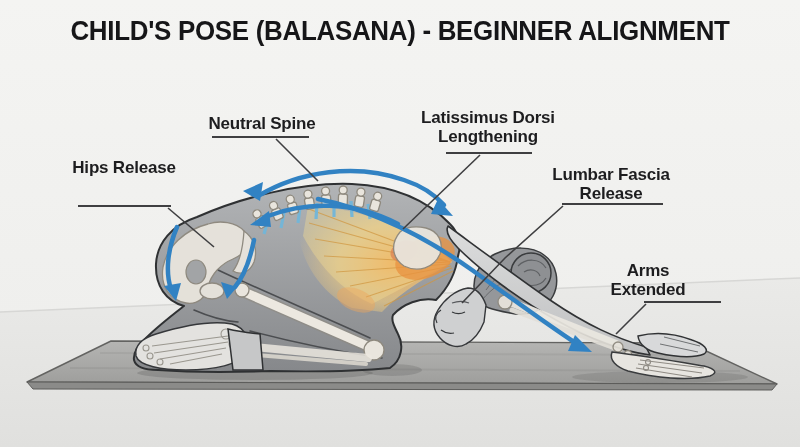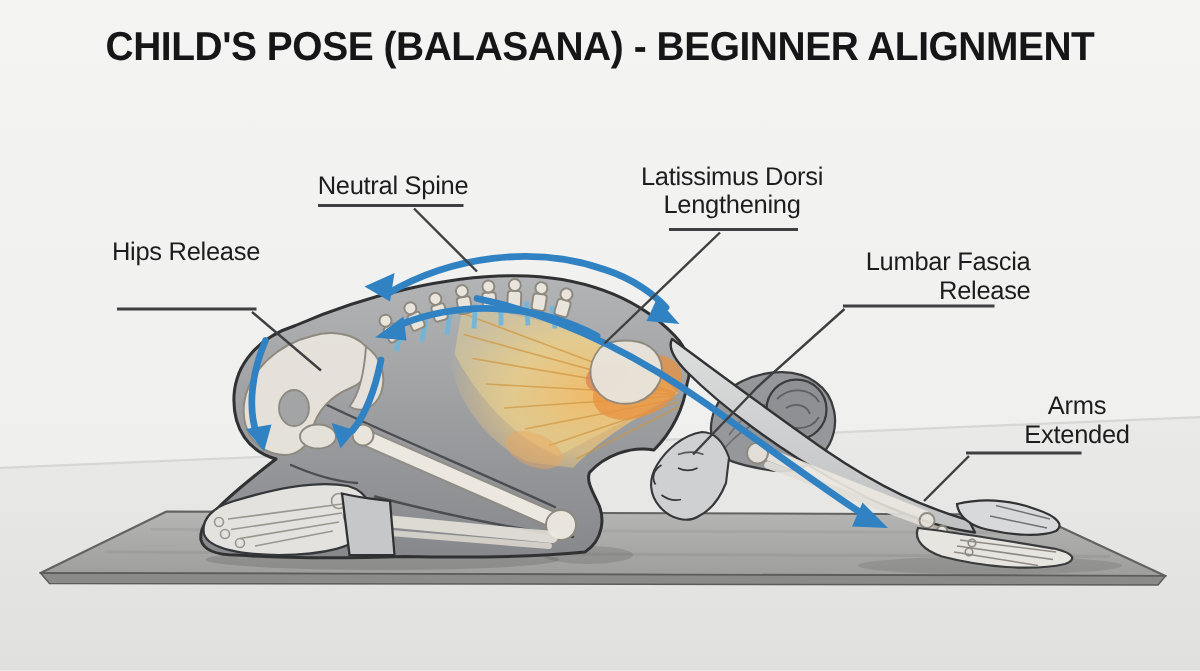--- a/index.html
+++ b/index.html
@@ -10,21 +10,21 @@
   }
   #stage{position:absolute;inset:0;width:800px;height:345px;}
   svg{position:absolute;left:0;top:0;}
   .title{
     position:absolute;left:0;top:16px;width:800px;text-align:center;
     font-size:27px;font-weight:bold;color:#161618;letter-spacing:-.3px;
     transform:scaleX(.96);transform-origin:center;white-space:nowrap;
   }
   .label{
     position:absolute;text-align:center;color:#1d1d1f;
-    font-size:17px;font-weight:400;line-height:19px;letter-spacing:-.2px;
+    font-size:17px;font-weight:700;line-height:19px;letter-spacing:-.2px;
   }
   .label div:empty{display:none;}
   .arrow{stroke:var(--arrow-blue,#3182c3);stroke-width:4.5;fill:none;stroke-linecap:round;}
   .ahead{fill:var(--arrow-blue,#3182c3);stroke:none;}
   .leader{stroke:#3f3f41;stroke-width:1.6;fill:none;}
   .uline{stroke:#3f3f41;stroke-width:2;fill:none;}
   .bone{fill:#e9e5dd;stroke:#8e897e;stroke-width:1.3;}
   .crease{fill:none;stroke:#4b4d50;stroke-width:1.6;stroke-linecap:round;}
 </style>
 </head>
@@ -288,22 +288,22 @@
   <div>Neutral Spine</div>
 
 </div>
 <div class="label" style="left:408px;top:108px;width:160px;text-align:center;">
   <div>Latissimus Dorsi</div>
   <div>Lengthening</div>
 </div>
 <div class="label" style="left:48px;top:158px;width:152px;">
   <div>Hips Release</div>
 </div>
-<div class="label" style="left:535px;top:165px;width:152px;text-align:right;">
+<div class="label" style="left:535px;top:165px;width:152px;">
   <div>Lumbar Fascia</div>
   <div>Release</div>
 </div>
-<div class="label" style="left:656px;top:261px;width:124px;">
+<div class="label" style="left:586px;top:261px;width:124px;">
   <div>Arms</div>
   <div>Extended</div>
 </div>
 
 </div>
 
 </body></html>

